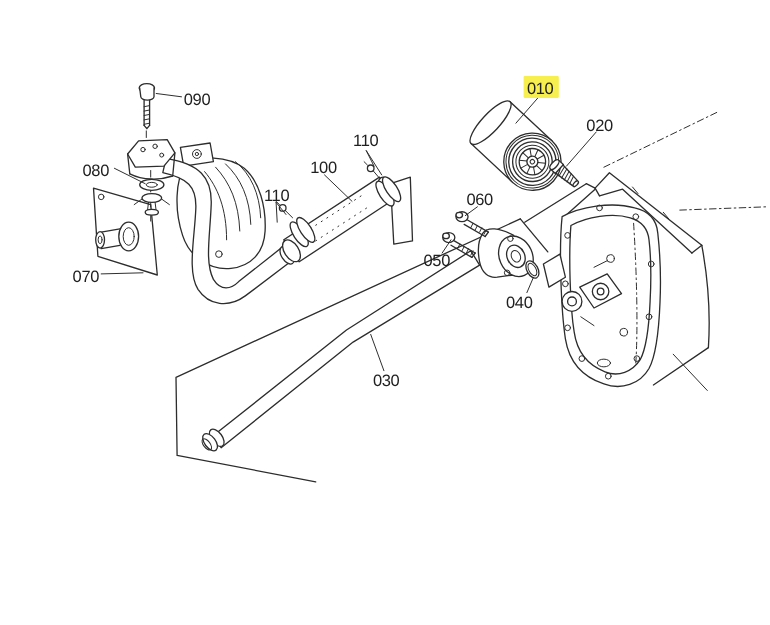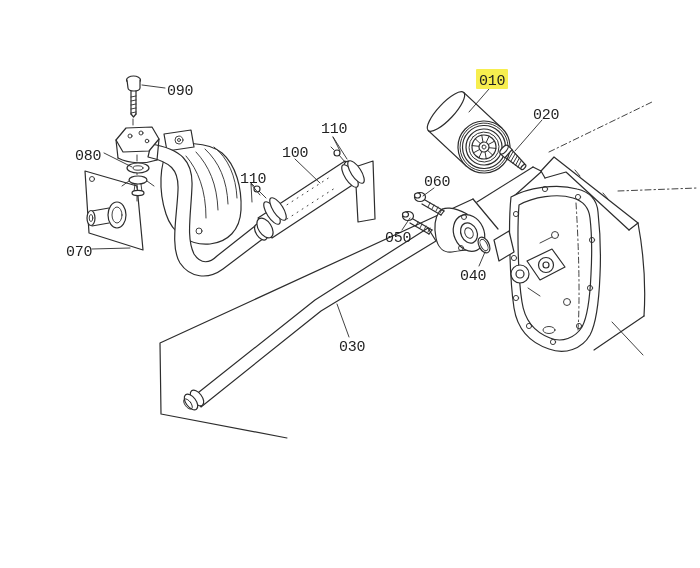--- a/index.html
+++ b/index.html
@@ -1,21 +1,21 @@
 <!DOCTYPE html>
 <html style="--bg: #ffffff; --line: #2d2d2d; --label: #1f1f1f; --caption-color: #3a3a3a; --highlight: #f7ee4f;"><head>
 <meta charset="utf-8">
 <style>
   :root{
     --bg:#ffffff; --line:#2d2d2d; --label:#1f1f1f;
     --caption-color:#3a3a3a; --highlight:#f7ee4f;
   }
   html,body{margin:0;padding:0;background:var(--bg);}
   .canvas{position:relative;width:700px;height:452px;background:var(--bg);
-          font-family:Liberation Mono, monospace;overflow:hidden;}
+          font-family:Liberation Sans, sans-serif;overflow:hidden;}
   svg{display:block;}
   .ln{fill:none;stroke:var(--line);stroke-width:1.2;stroke-linecap:round;stroke-linejoin:round;}
   .fw{fill:var(--bg);stroke:var(--line);stroke-width:1.2;stroke-linecap:round;stroke-linejoin:round;}
   .thin{stroke-width:0.9;}
   .dd{stroke-dasharray:6,3,1.5,3;stroke-width:0.9;}
   .dot{stroke-dasharray:1,5;stroke-width:0.9;}
   .lbl{fill:var(--label);font-size:15px;letter-spacing:-0.3px;}
   .hl-rect{fill:var(--highlight);}
   .caption{position:absolute;left:10px;top:516px;font-size:15px;color:var(--caption-color);}
 </style>

